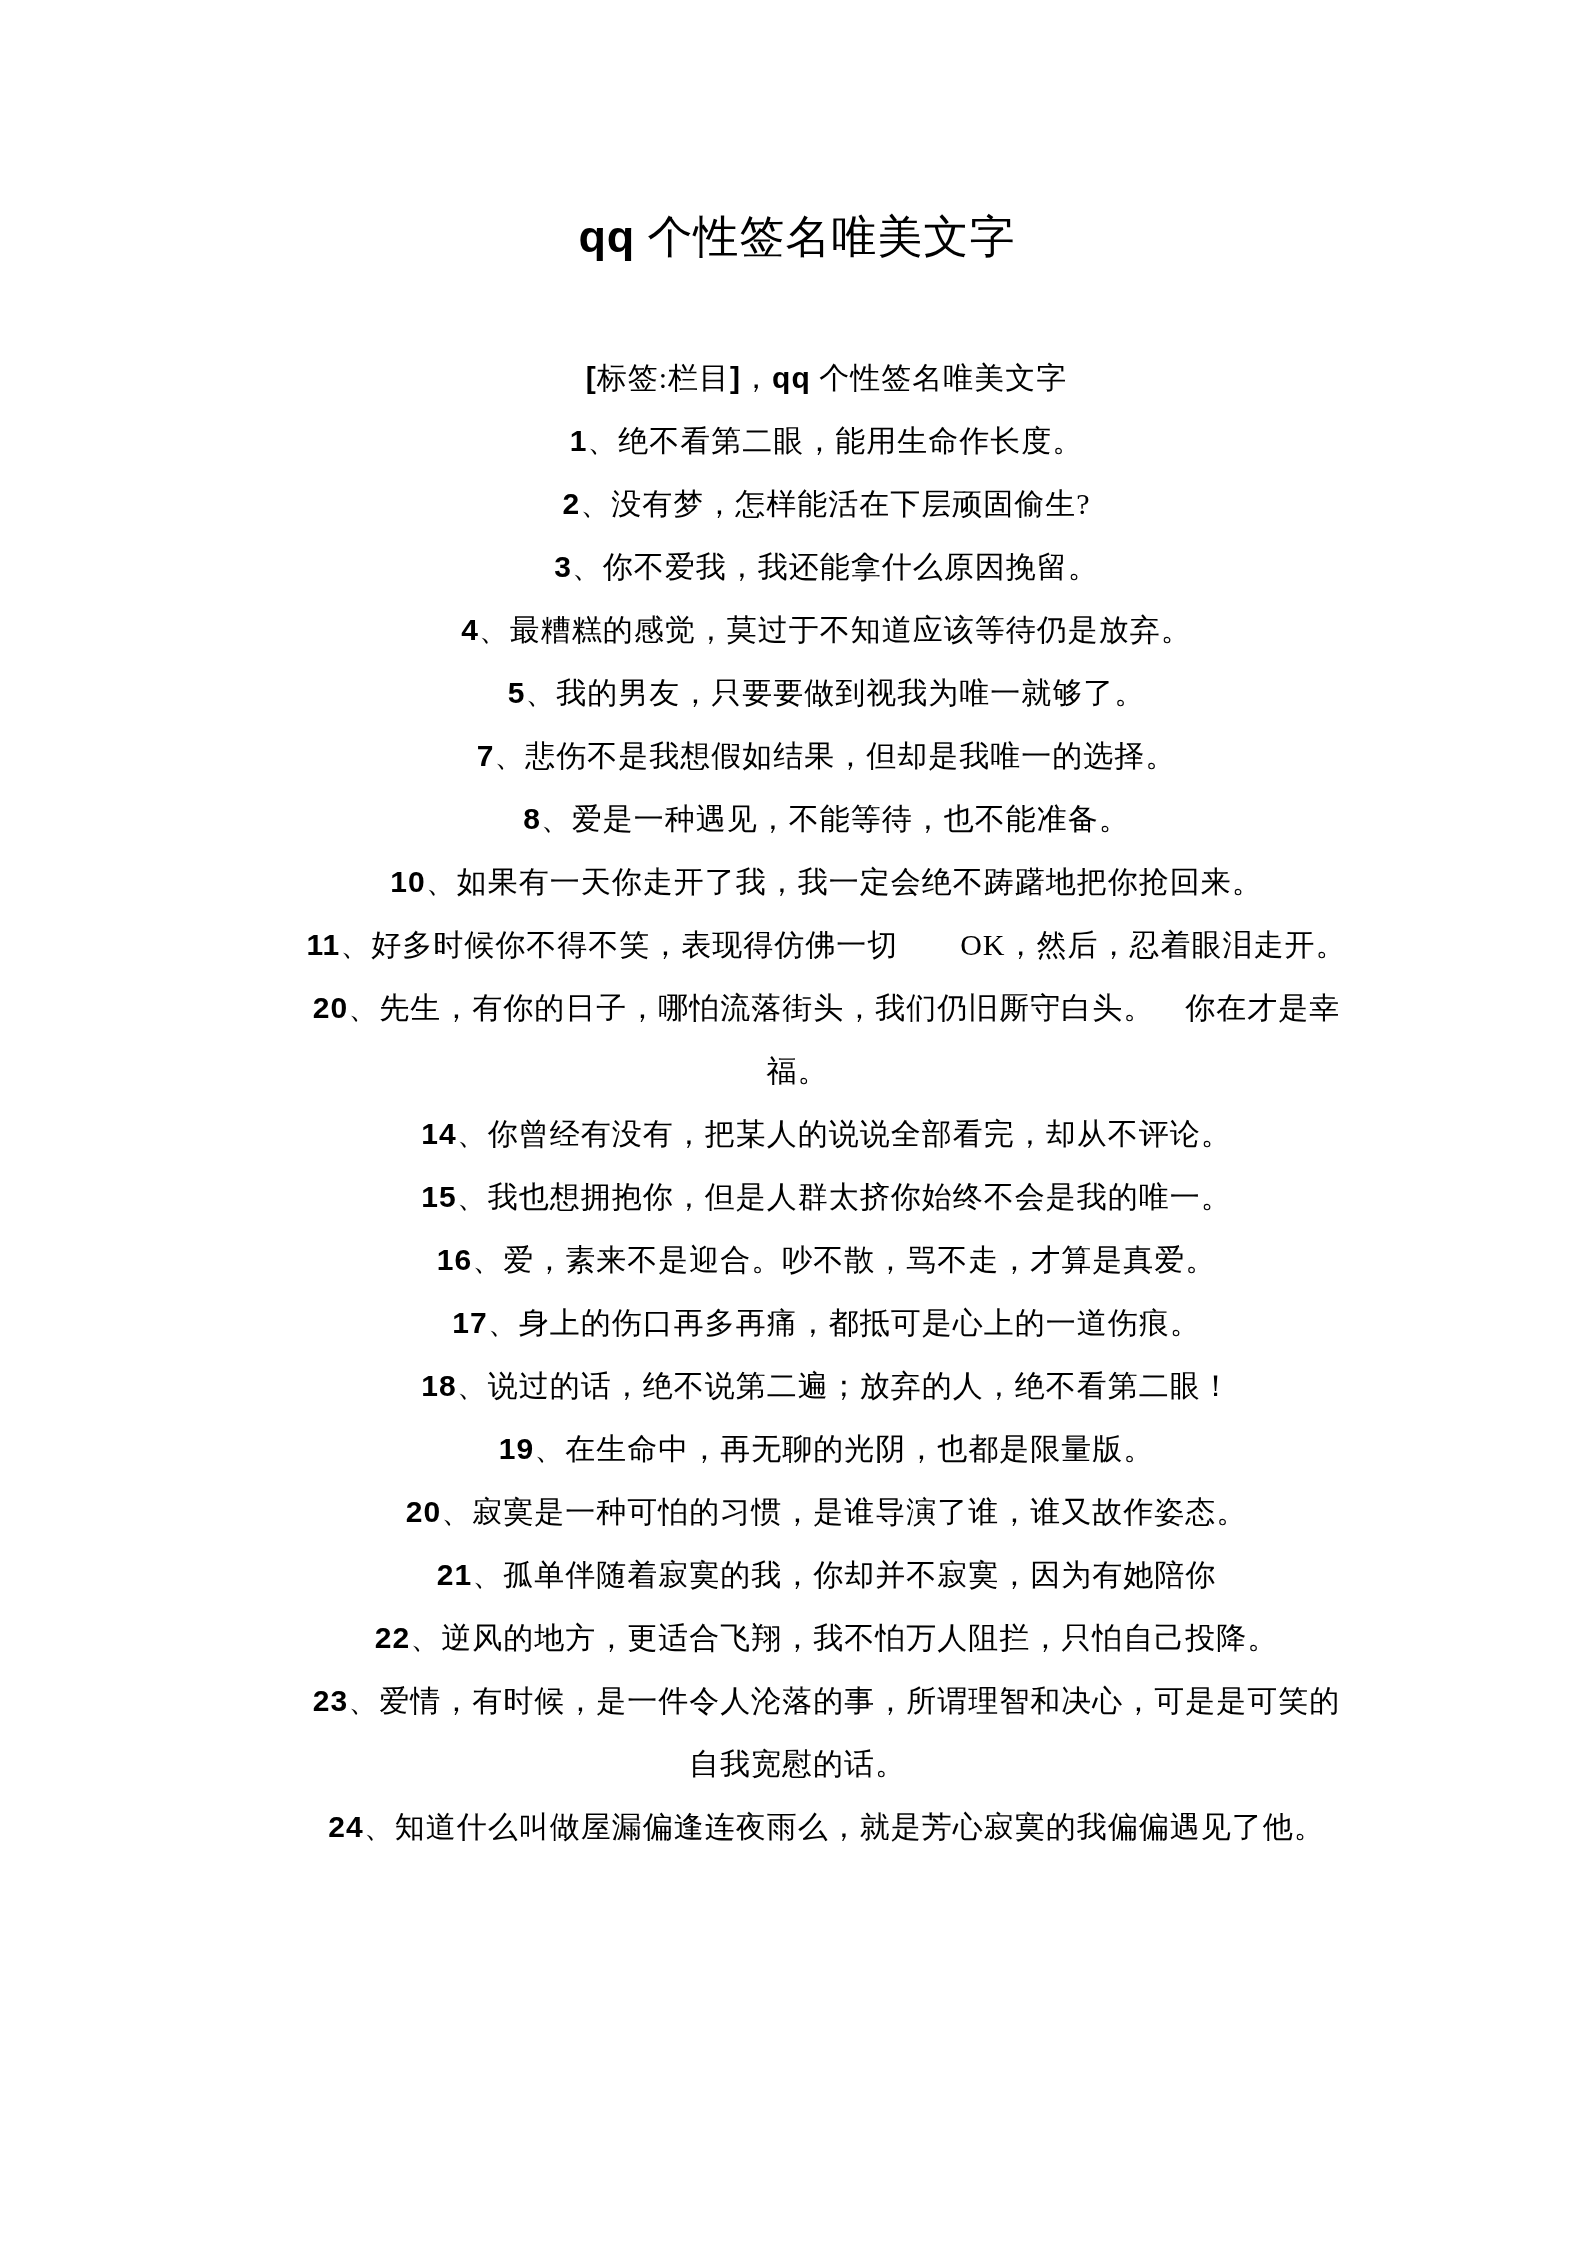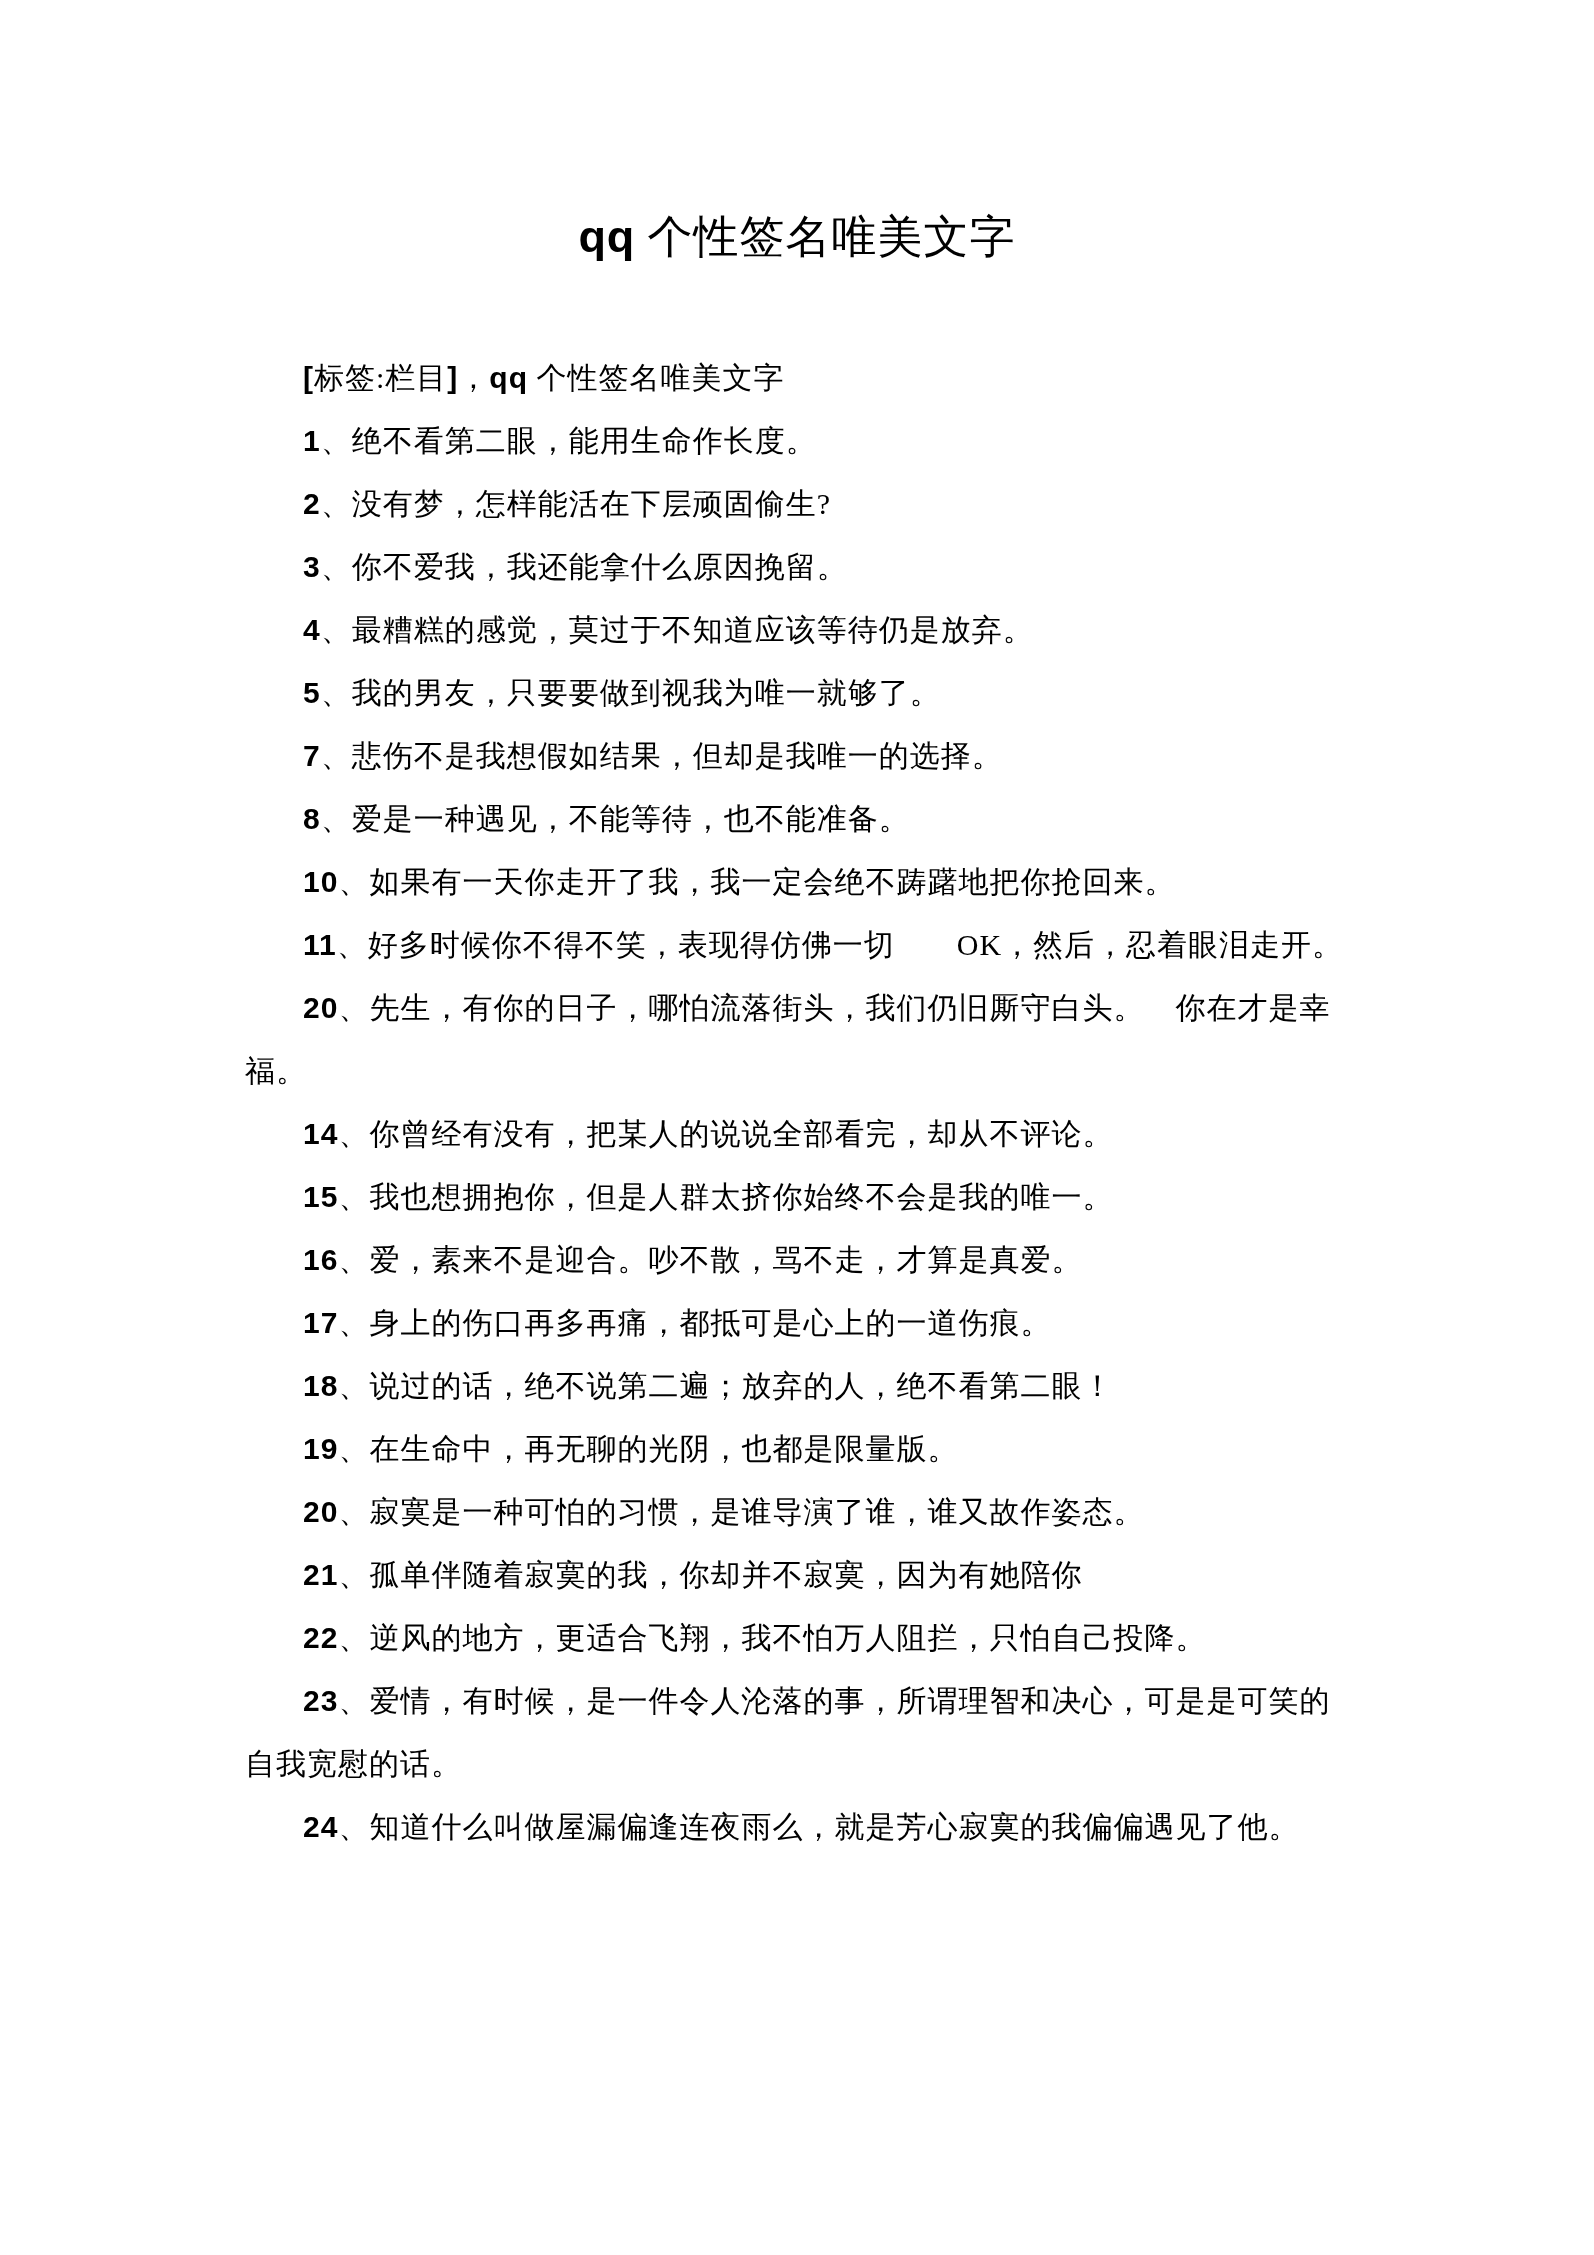--- a/index.html
+++ b/index.html
@@ -23,20 +23,21 @@
     font-weight: 400;
     line-height: 54px;
     letter-spacing: 1px;
     white-space: pre-wrap;
   }
   .content {
     position: absolute;
     left: 245px;
     top: 346px;
     width: 1105px;
+    text-align: center;
   }
   .para {
     margin: 0;
     font-size: 30px;
     line-height: 63px;
     letter-spacing: 1px;
     text-indent: 58px;
     white-space: pre-wrap;
   }
   .sans {

